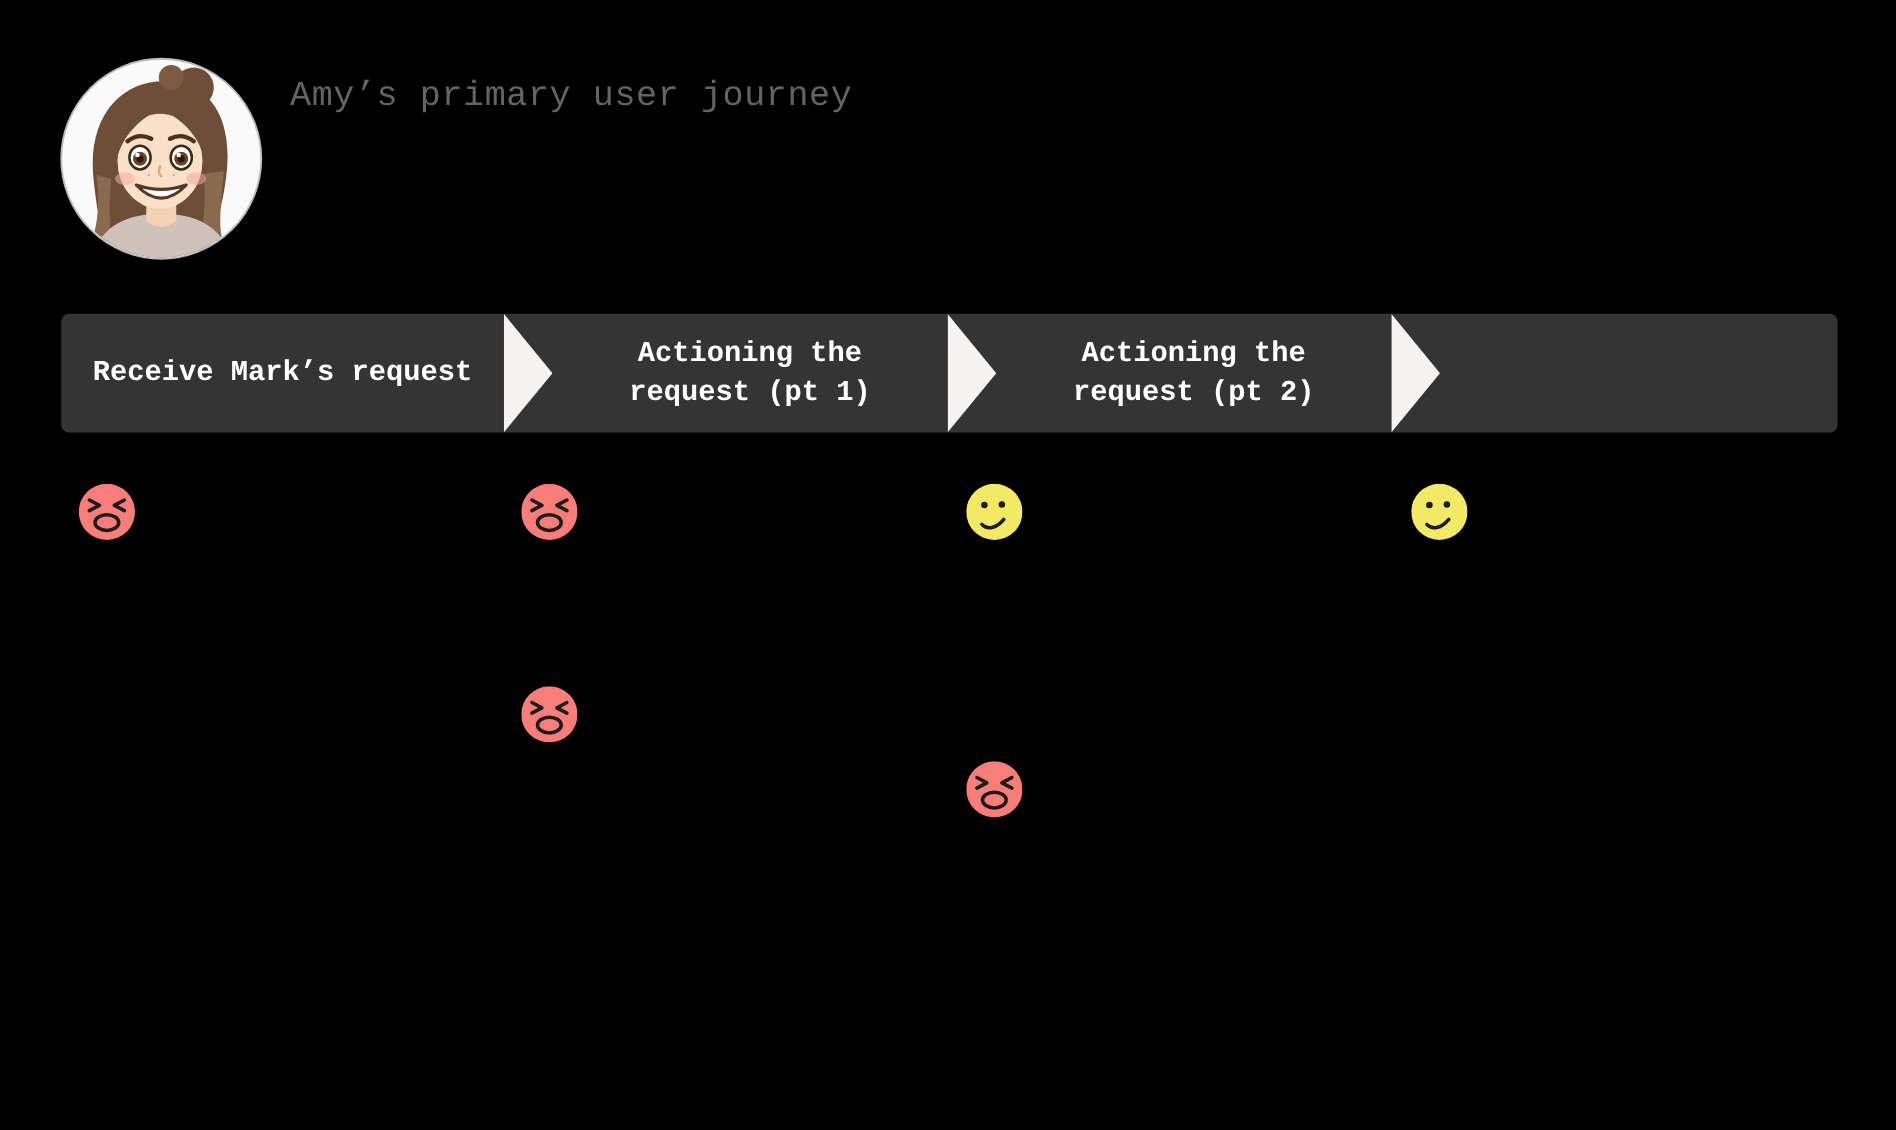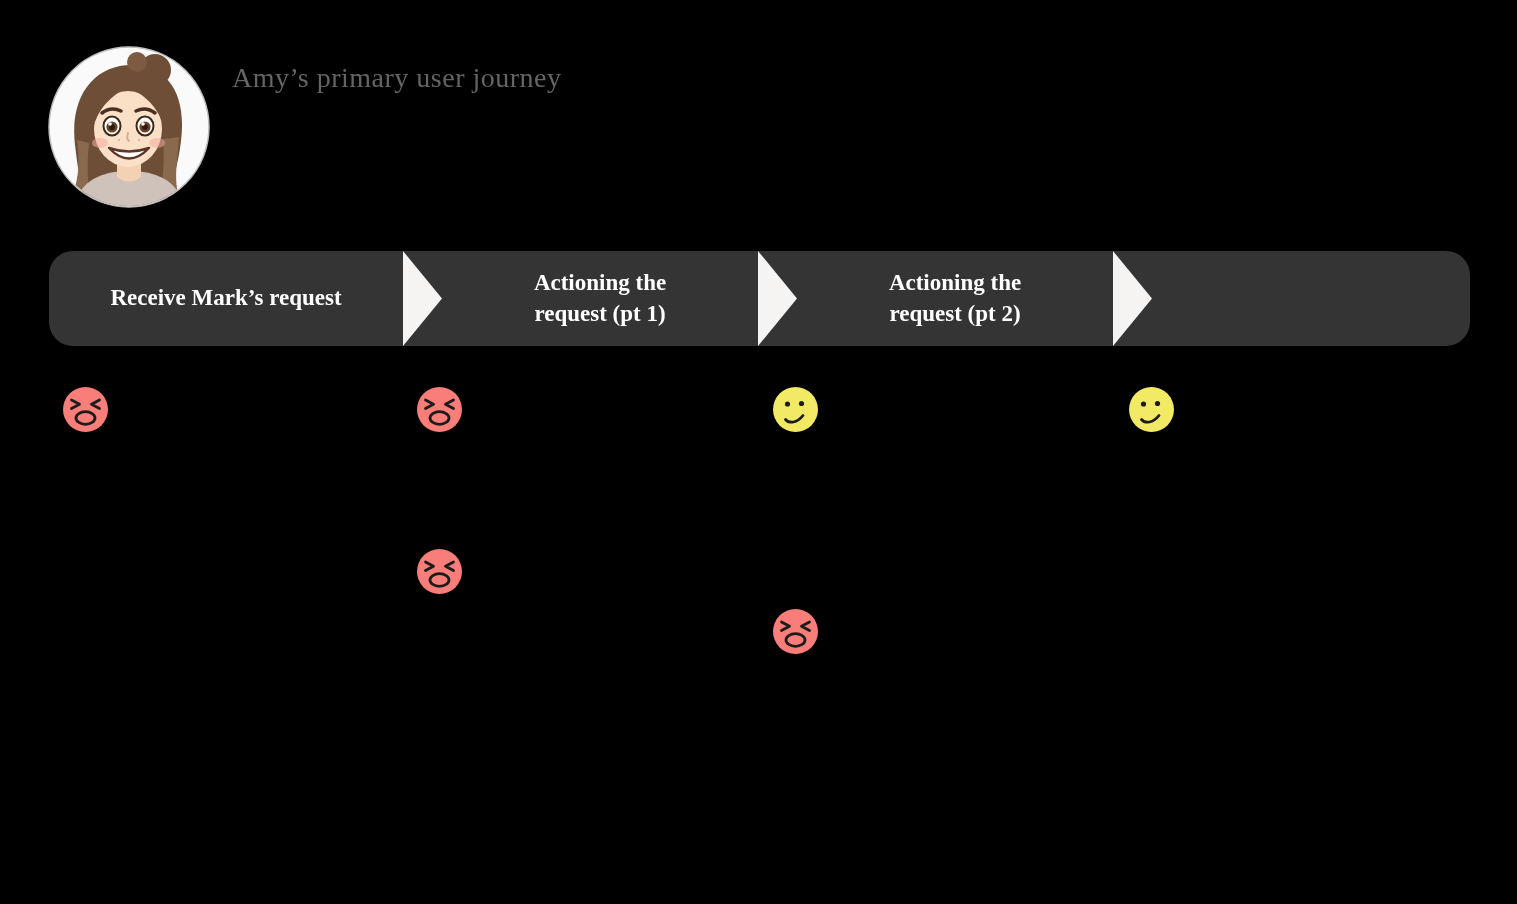--- a/index.html
+++ b/index.html
@@ -1,32 +1,32 @@
 <!DOCTYPE html>
 <html style="--bg: #000000; --title: #646464; --bar: #343434; --bartext: #ffffff; --arrow: #f5f4f2; --angry: #f97d78; --confused: #f2e964;"><head>
 <meta charset="utf-8">
 <style>
   html,body{margin:0;padding:0;background:#000;}
   .canvas{
     position:relative;width:1517px;height:904px;overflow:hidden;
     background:var(--bg,#000);
-    font-family:Liberation Serif, serif;
+    font-family:Liberation Mono, monospace;
   }
   
   .avatar{position:absolute;left:47px;top:45px;width:164px;height:164px;}
   
   .page-title{
     position:absolute;left:232px;top:62px;
     font-size:28px;font-weight:400;letter-spacing:.5px;
     color:var(--title,#646464);
   }
   
   .journey-bar{
     position:absolute;left:49px;top:251px;width:1421px;height:95px;
-    background:var(--bar,#343434);border-radius:24px;
+    background:var(--bar,#343434);border-radius:6px;
   }
   .stage-label{
     position:absolute;top:0;height:95px;display:flex;align-items:center;justify-content:center;
     text-align:center;color:var(--bartext,#fff);font-size:23px;font-weight:700;
     line-height:1.32;white-space:pre-line;
   }
   .stage-arrow{
     position:absolute;top:0;width:39px;height:95px;
     background:var(--arrow,#f5f4f2);
     clip-path:polygon(0 0,100% 50%,0 100%);

